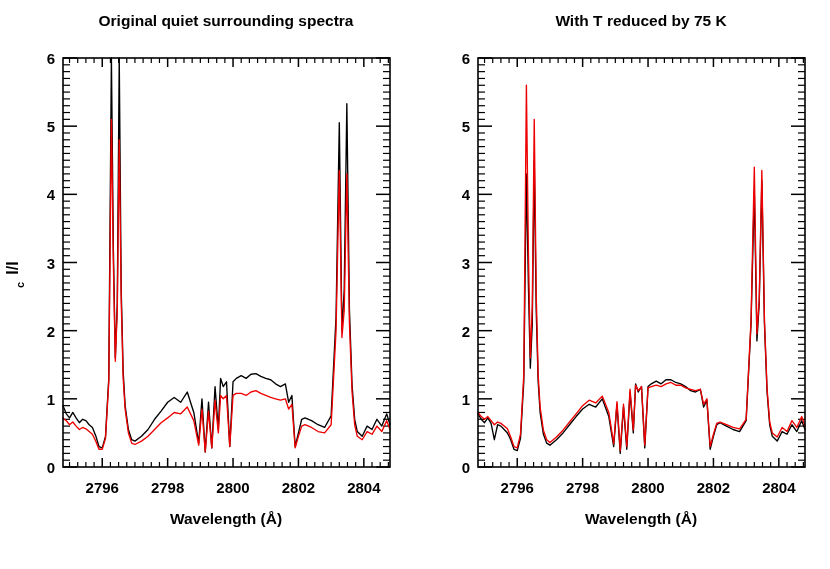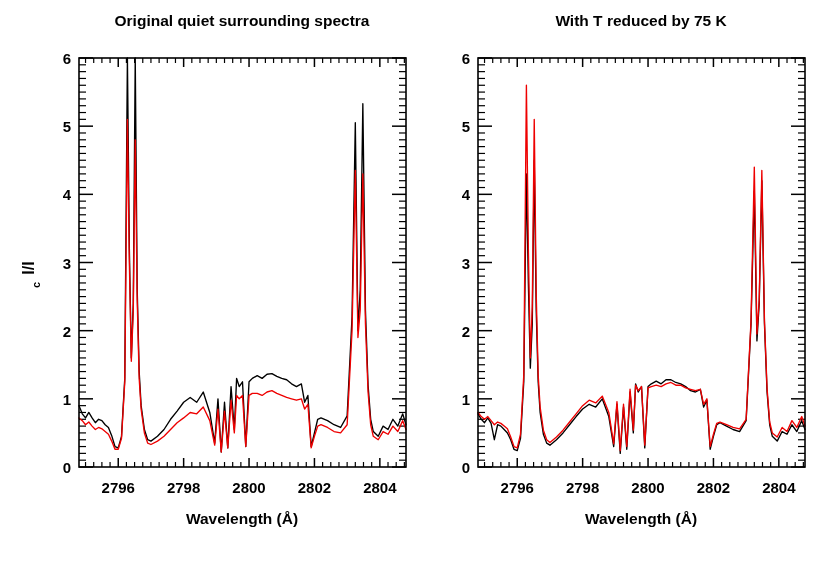--- a/index.html
+++ b/index.html
@@ -17,21 +17,21 @@
     position: relative;
     width: 830px;
     height: 569px;
     background: #ffffff;
   }
   .panel {
     position: absolute;
     top: 0;
     height: 569px;
   }
-  #panel-left  { left: 16px;   width: 415px; }
+  #panel-left  { left: 0px;   width: 415px; }
   #panel-right { left: 415px; width: 415px; }
 
   .panel-svg {
     position: absolute;
     left: 0;
     top: 0;
     display: block;
   }
   text {
     font-family: "Liberation Sans", sans-serif;

